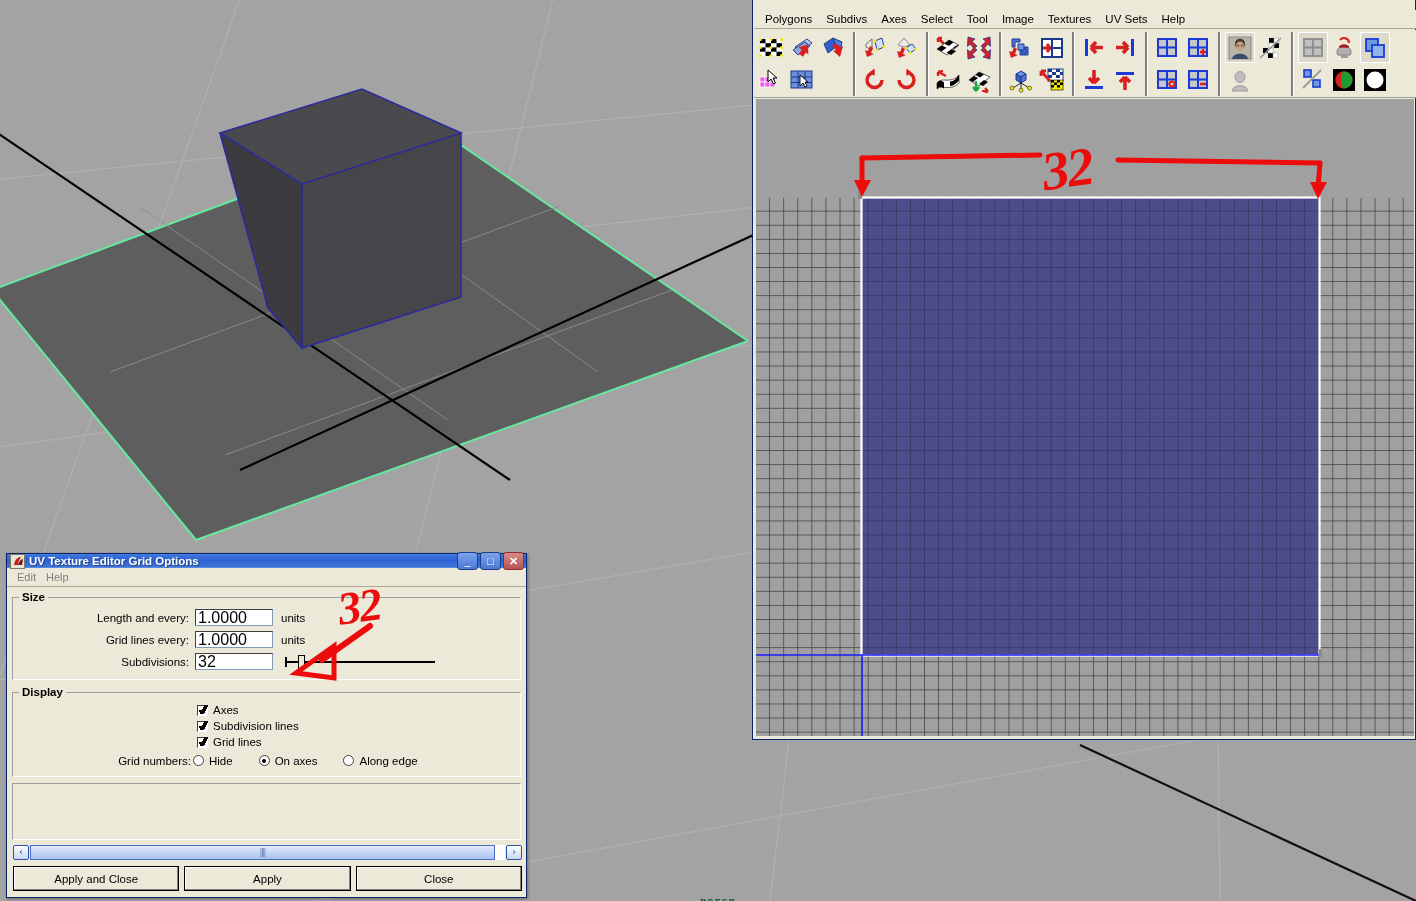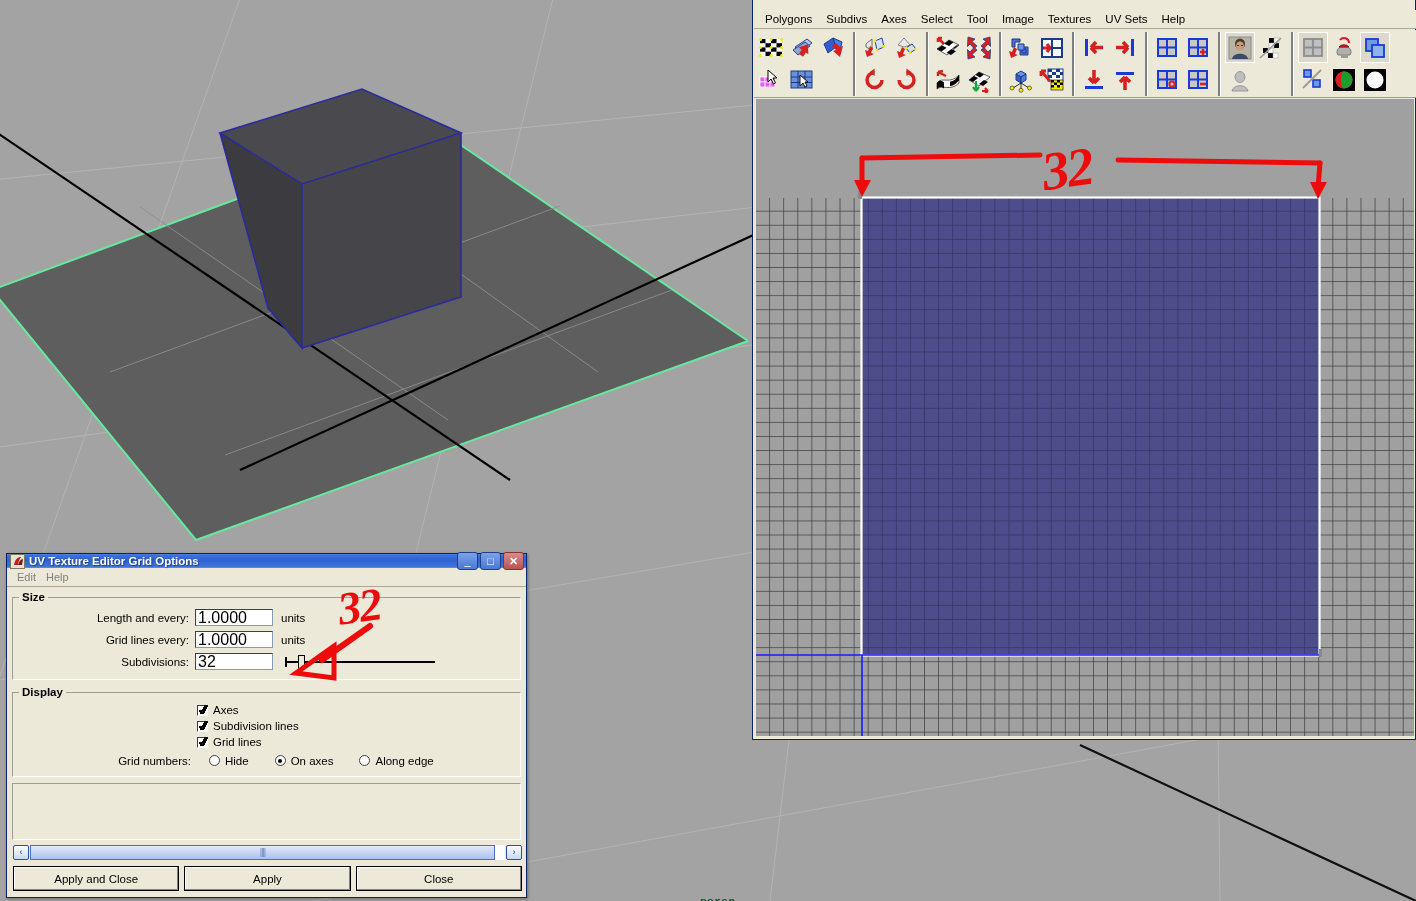--- a/index.html
+++ b/index.html
@@ -112,21 +112,21 @@
   .slider .thumb{position:absolute;left:13px;top:2px;width:7px;height:14px;background:#ece9d8;border:1px solid #000;box-sizing:border-box;}
 
   .crow{display:flex;align-items:center;height:16px;padding-left:178px;}
   .cbox{width:11px;height:11px;border:1px solid #404040;border-right-color:#fff;border-bottom-color:#fff;
     background:#fff;box-sizing:border-box;position:relative;margin-right:5px;}
   .cbox.on::after{content:"";position:absolute;left:1px;top:4px;width:4px;height:2px;background:#000;
      box-shadow:1px 2px 0 0 #000, 2px 1px 0 0 #000, 3px -1px 0 0 #000, 4px -3px 0 0 #000, 5px -5px 0 0 #000;}
   .clabel{font-size:11.5px;}
 
   .gridnum-row{display:flex;align-items:center;height:18px;margin-top:2px;}
-  .gridnum-label{width:172px;text-align:right;padding-right:18px;font-size:11.5px;}
+  .gridnum-label{width:172px;text-align:right;padding-right:2px;font-size:11.5px;}
   .radio{display:flex;align-items:flex-start;margin-right:26px;}
   .rbox{width:11px;height:11px;border-radius:50%;border:1px solid #404040;background:#fff;box-sizing:border-box;
      position:relative;margin-right:5px;}
   .rbox.on::after{content:"";position:absolute;left:2.5px;top:2.5px;width:4px;height:4px;border-radius:50%;background:#000;}
 
   .blankpanel{height:55px;border:1px solid #fff;border-top-color:#9d9d9d;border-left-color:#9d9d9d;margin:0 0 4px 0;}
 
   .hscroll{position:absolute;left:6px;bottom:37px;width:509px;height:16px;display:flex;align-items:center;}
   .hs-arrow{width:16px;height:15px;border:1px solid #2b52a8;box-sizing:border-box;border-radius:2px;
     background:linear-gradient(to bottom,#fbfcfe,#c8d8f0);display:flex;align-items:center;justify-content:center;

